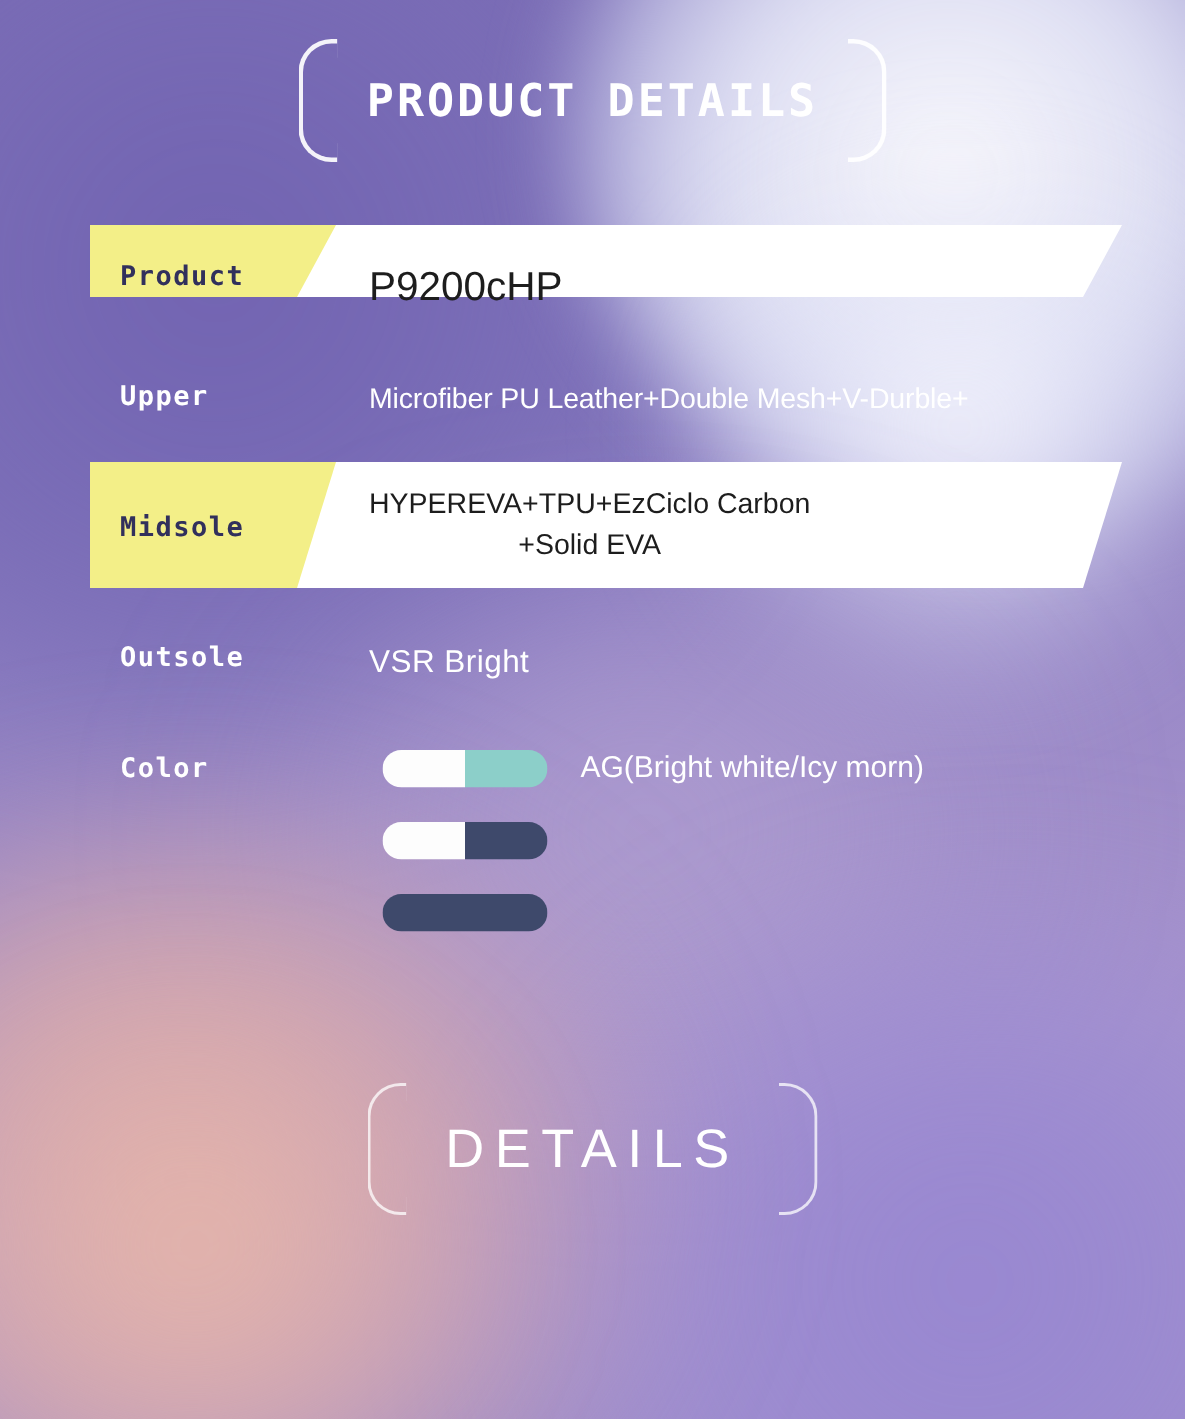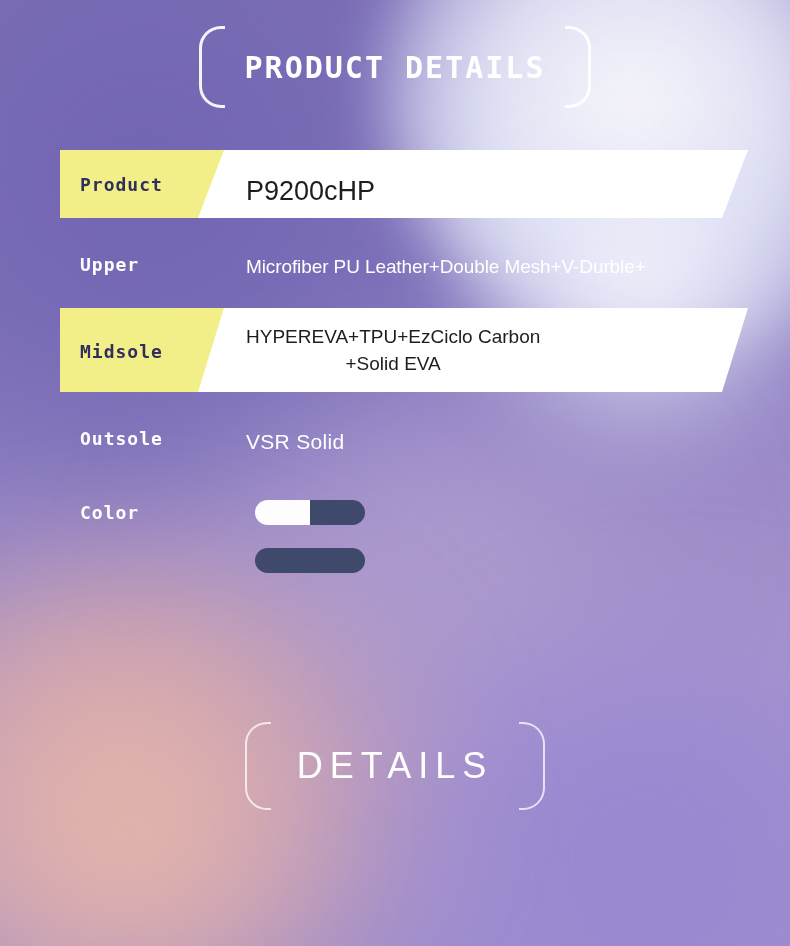--- a/index.html
+++ b/index.html
@@ -173,21 +173,21 @@
     font-family: "Liberation Sans", sans-serif;
     font-size: 19px;
     font-weight: 400;
     white-space: pre-line;
     line-height: 1.42;
   }
   .val-dark { color: #1d1d1d; }
   .val-light { color: #ffffff; }
 
   
-  #row-product  { top: 150px; height: 68px; }
+  #row-product  { top: 150px; height: 48px; }
   #row-product  .lbl { top: 24px; }
   #row-product  .val { top: 22px; font-size: 27px; }
 
   #row-upper    { top: 236px; height: 58px; }
   #row-upper    .lbl { top: 18px; }
   #row-upper    .val { top: 18px; font-size: 19px; letter-spacing: -0.1px; }
 
   #row-midsole  { top: 308px; height: 84px; }
   #row-midsole  .lbl { top: 33px; }
   #row-midsole  .val { top: 16px; font-size: 19px; text-align: center; }
@@ -266,27 +266,34 @@
     <div class="spec-row" id="row-midsole">
       <div class="plate"></div>
       <div class="chip"></div>
       <div class="lbl lbl-dark">Midsole</div>
       <div class="val val-dark">HYPEREVA+TPU+EzCiclo Carbon
 +Solid EVA</div>
     </div>
 
     <div class="spec-row" id="row-outsole">
       <div class="lbl lbl-light">Outsole</div>
-      <div class="val val-light">VSR Solid</div>
+      <div class="val val-light">VSR Bright</div>
     </div>
 
     <div class="spec-row" id="row-color">
       <div class="lbl lbl-light">Color</div>
       <div class="swatch-list">
 
+        <div class="swatch-item">
+          <span class="pill">
+            <span class="pill-half" id="pill-0-l" style="background: rgb(253, 253, 253);"></span>
+            <span class="pill-half" id="pill-0-r" style="background: rgb(140, 207, 201);"></span>
+          </span>
+          <span class="swatch-name">AG(Bright white/Icy morn)</span>
+        </div>
 
         <div class="swatch-item">
           <span class="pill">
             <span class="pill-half" id="pill-1-l" style="background: rgb(253, 253, 253);"></span>
             <span class="pill-half" id="pill-1-r" style="background: rgb(62, 73, 107);"></span>
           </span>
         </div>
 
         <div class="swatch-item">
           <span class="pill">

